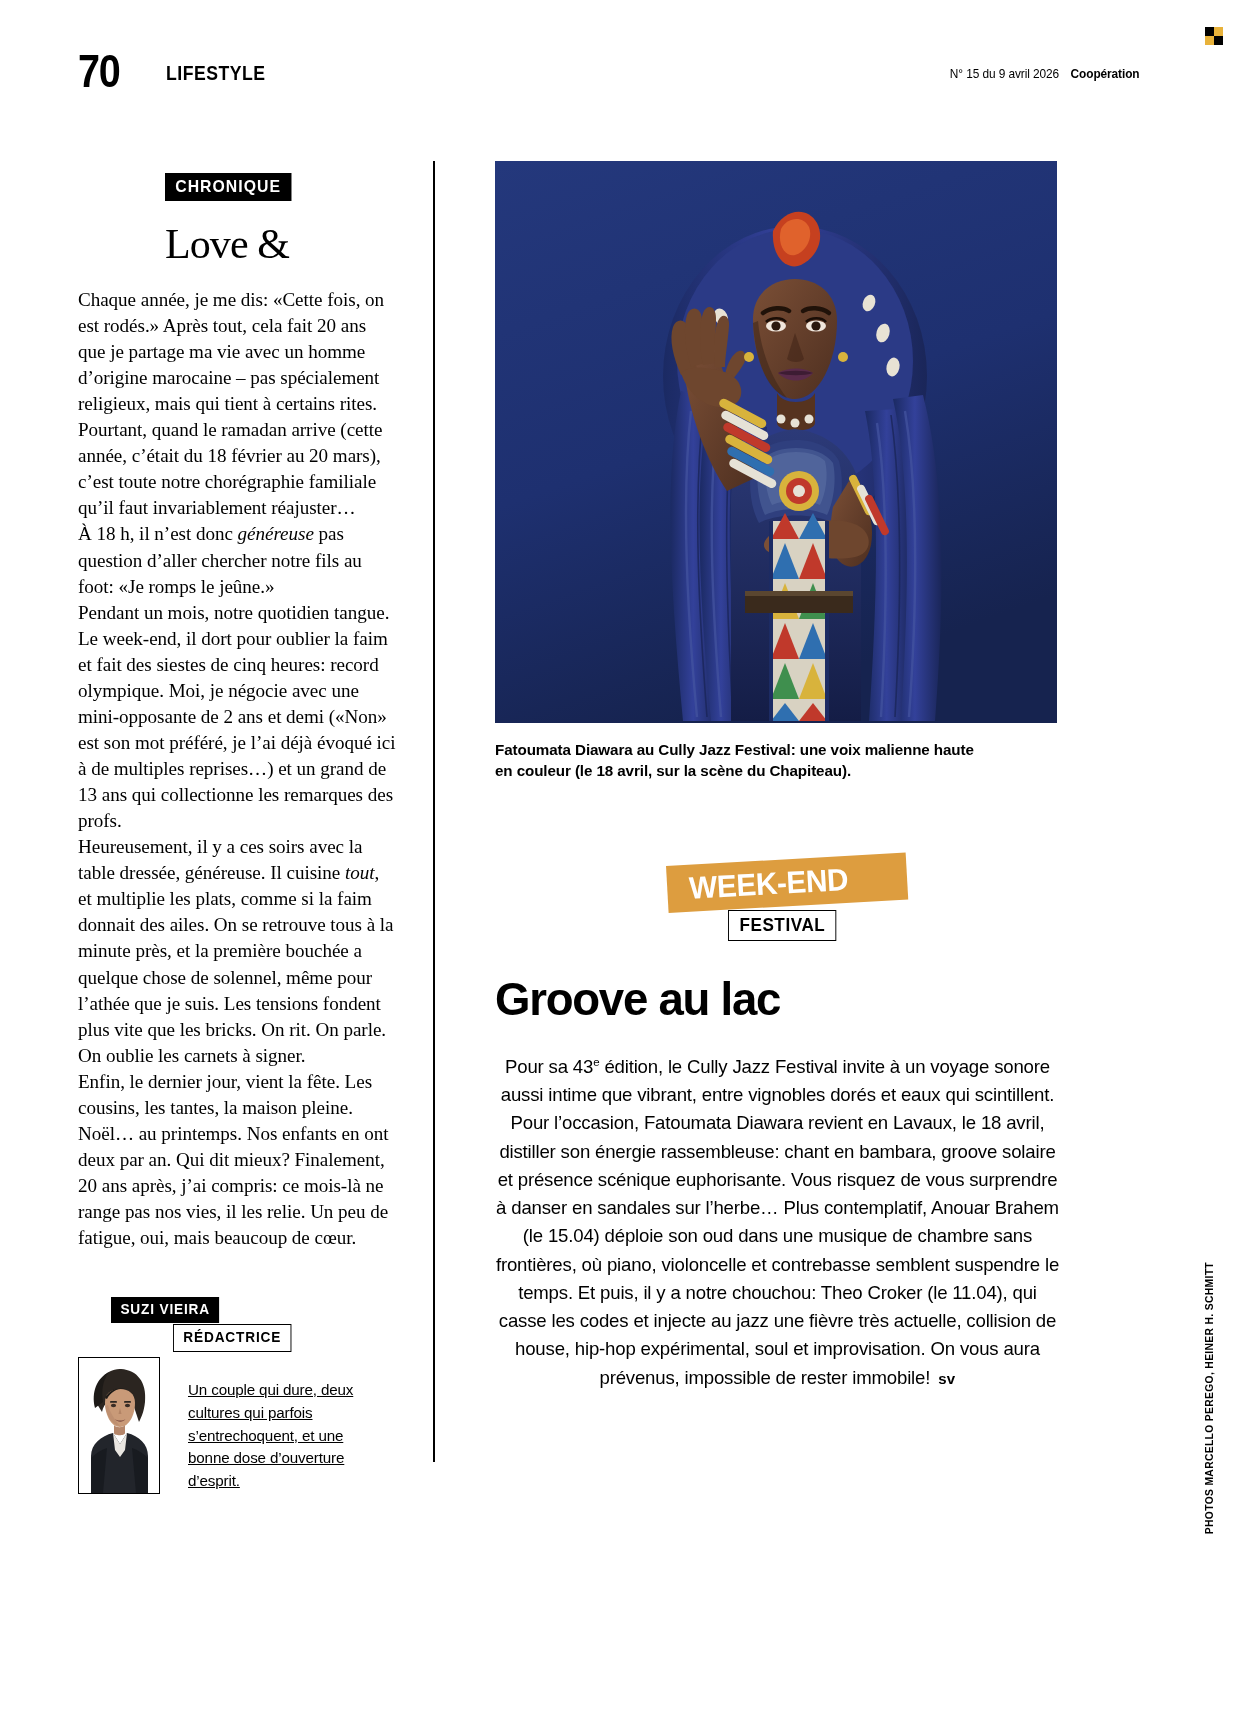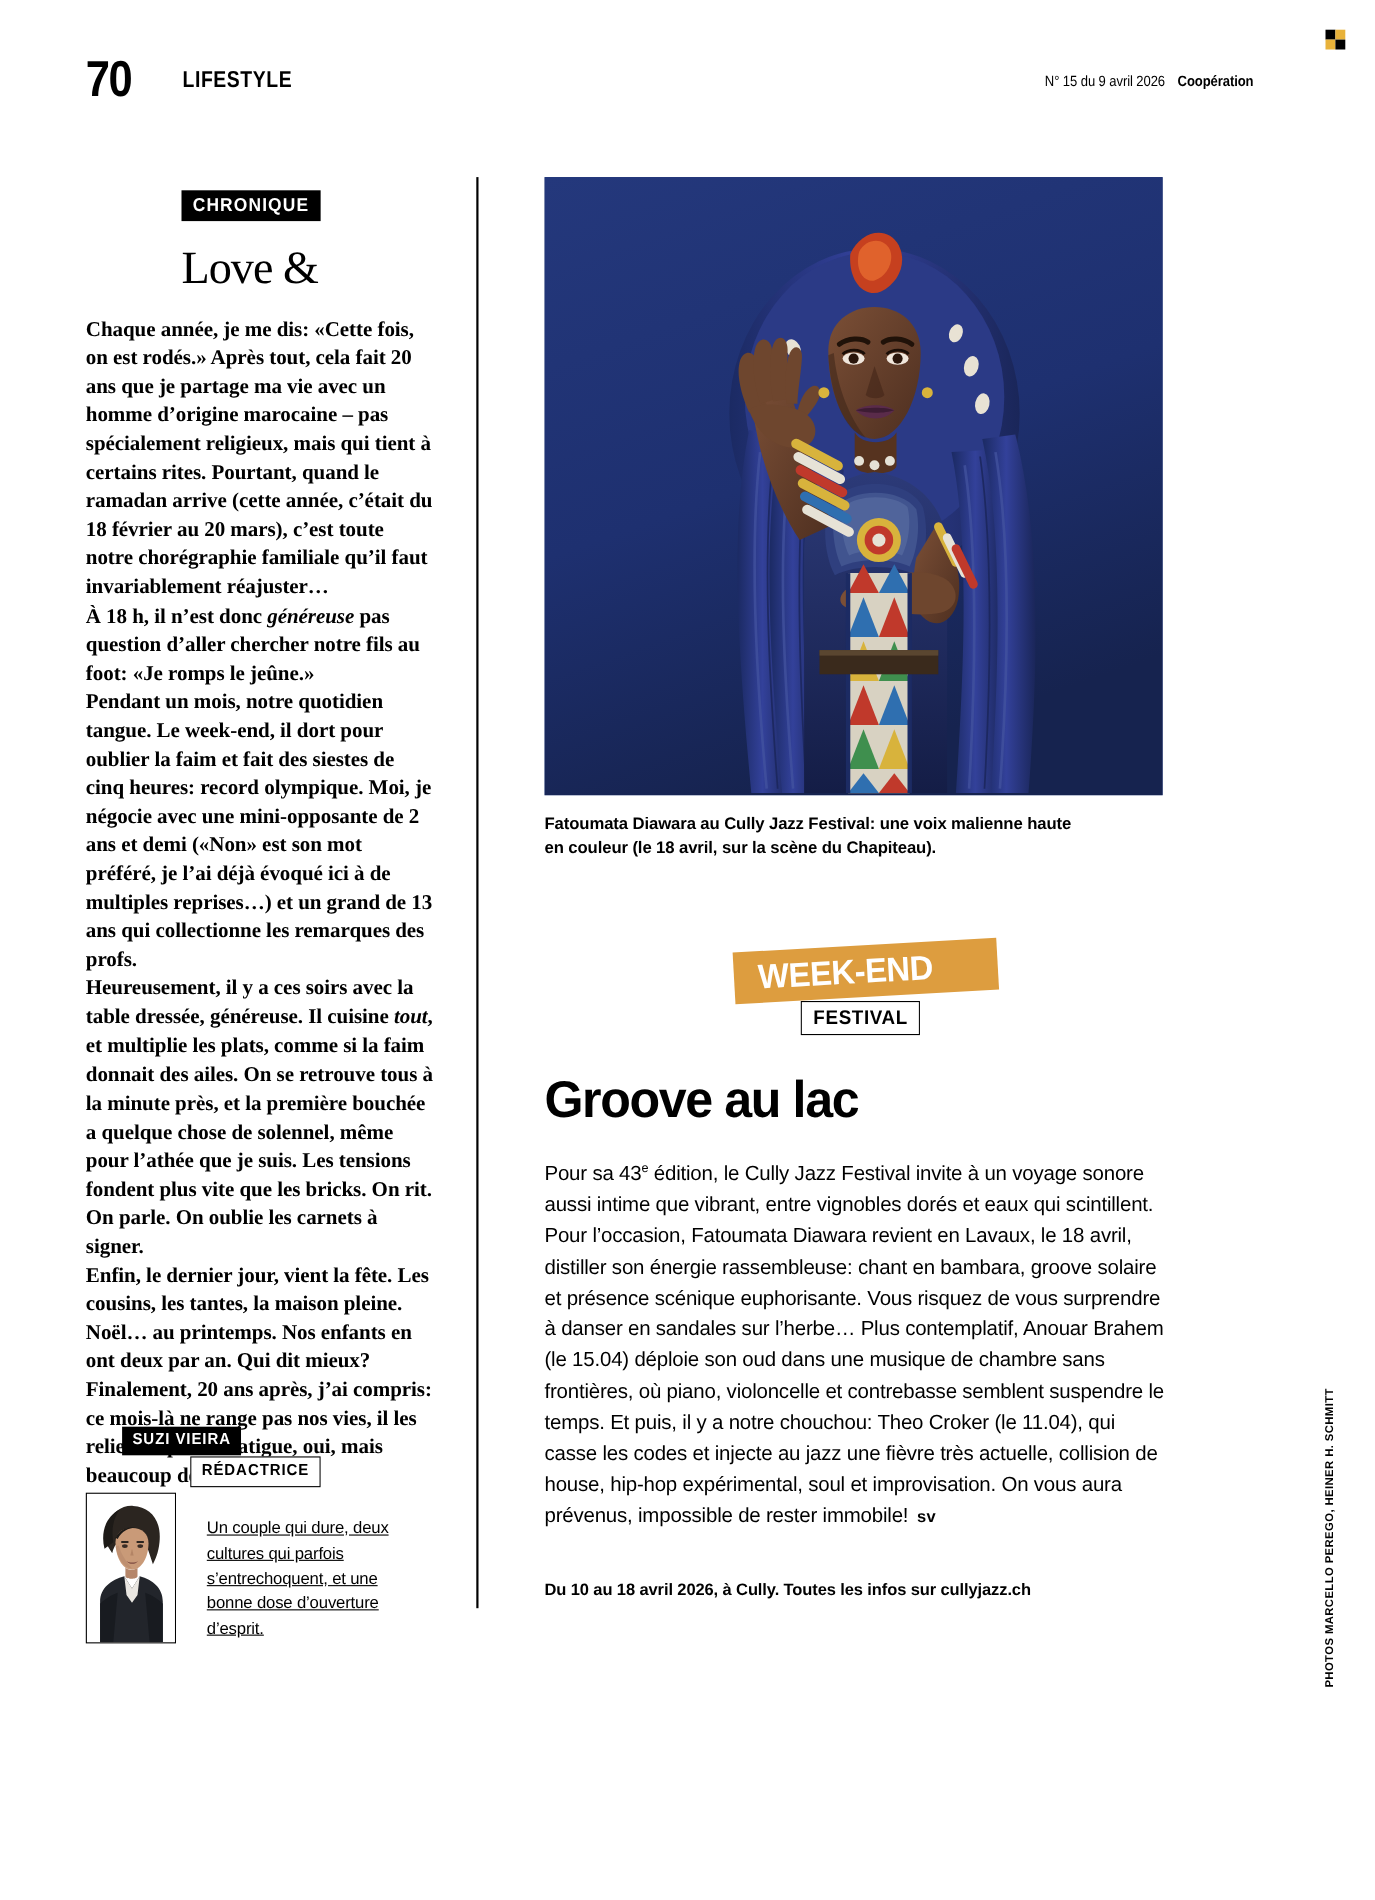--- a/index.html
+++ b/index.html
@@ -117,21 +117,20 @@
     margin: 24px 0 0 0;
   }
   .body-serif {
     font-family: "Liberation Serif", serif;
     font-size: 19.1px;
     line-height: 1.365;
     letter-spacing: -0.05px;
     margin: 22px 0 0 0;
     text-align: left;
     hyphens: none;
-    font-weight: bold;
   }
   .body-serif p { margin: 0; }
   .body-serif em { font-style: italic; }
 
   
   .author-block {
     position: absolute;
     left: 78px;
     top: 1297px;
     width: 330px;
@@ -279,21 +278,21 @@
     margin: 0;
     transform: scaleX(0.97);
     transform-origin: left center;
   }
   .festival-body {
     margin-top: 30px;
     font-size: 18.6px;
     line-height: 1.52;
     letter-spacing: -0.18px;
   }
-  .festival-body p { margin: 0; }
+  .festival-body p { margin: 0; text-align: center; }
   .festival-body sup {
     font-size: 0.62em;
     vertical-align: super;
     line-height: 0;
   }
   .initials {
     font-size: 15px;
     font-weight: 700;
     letter-spacing: 0.3px;
     margin-left: 8px;
@@ -584,16 +583,15 @@
     <span>WEEK-END</span>
   </div>
   <div class="wb-sub">FESTIVAL</div>
 </div>
 
 <div class="festival-article">
   <h2 class="headline-sans">Groove au lac</h2>
   <div class="festival-body">
     <p><span>Pour sa 43</span><sup>e</sup><span> édition, le Cully Jazz Festival invite à un voyage sonore aussi intime que vibrant, entre vignobles dorés et eaux qui scintillent. Pour l’occasion, Fatoumata Diawara revient en Lavaux, le 18 avril, distiller son énergie rassembleuse: chant en bambara, groove solaire et présence scénique euphorisante. Vous risquez de vous surprendre à danser en sandales sur l’herbe… Plus contemplatif, Anouar Brahem (le 15.04) déploie son oud dans une musique de chambre sans frontières, où piano, violoncelle et contrebasse semblent suspendre le temps. Et puis, il y a notre chouchou: Theo Croker (le 11.04), qui casse les codes et injecte au jazz une fièvre très actuelle, collision de house, hip-hop expérimental, soul et improvisation. On vous aura prévenus, impossible de rester immobile!</span><span class="initials">sv</span></p>
   </div>
-  <div class="festival-footer">Du 10 au 18 avril 2026, à Cully. Toutes les infos sur cullyjazz.ch</div>
 </div>
 
 <div class="photo-credit">PHOTOS MARCELLO PEREGO, HEINER H. SCHMITT</div>
 
 </body></html>

